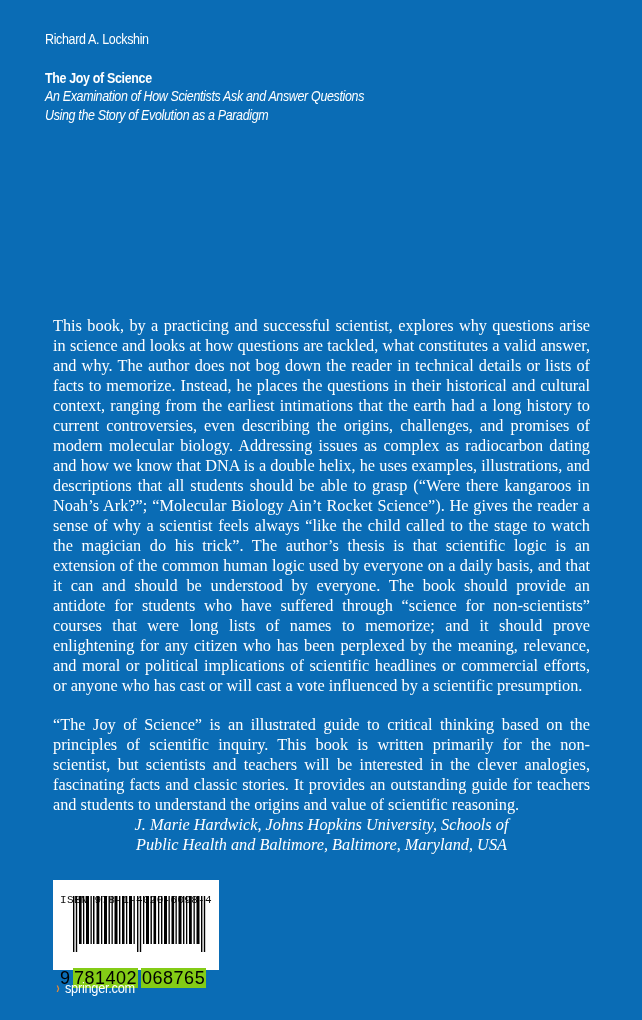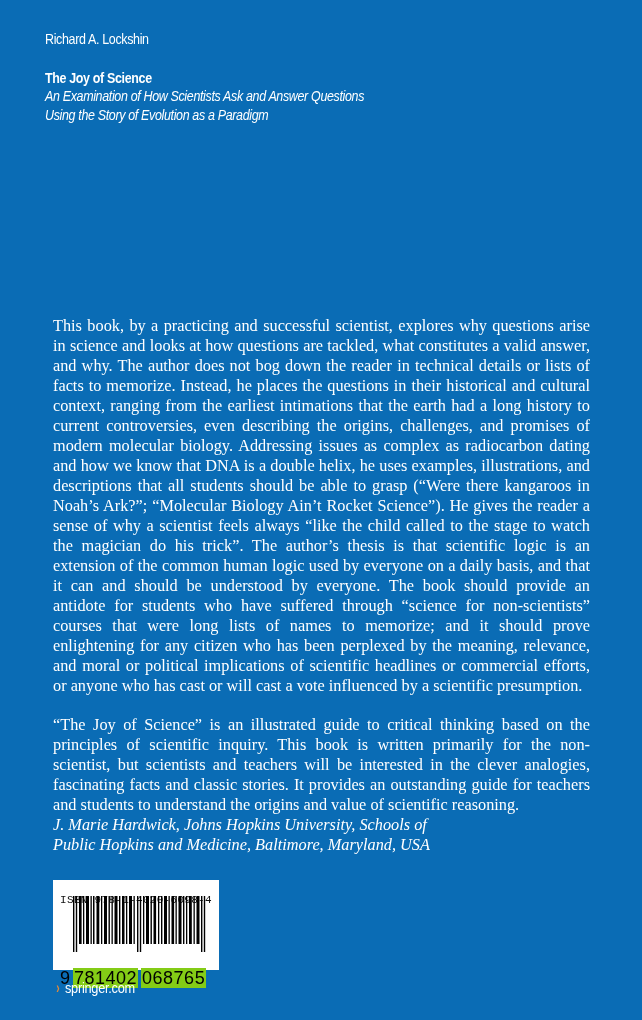--- a/index.html
+++ b/index.html
@@ -59,21 +59,21 @@
       text-align: justify;
       color: #ffffff;
     }
     .body-text p {
       margin: 0;
     }
     .para-1 {
       margin-bottom: 19px !important;
     }
     .attribution {
-      text-align: left;
+      text-align: center;
       font-style: italic;
     }
     .barcode-box {
       position: absolute;
       left: 53px;
       top: 880px;
       width: 166px;
       height: 90px;
       background: #ffffff;
       box-sizing: border-box;
@@ -149,21 +149,21 @@
   <div class="author">Richard A. Lockshin</div>
   <div class="book-title">The Joy of Science</div>
   <div class="subtitle">An Examination of How Scientists Ask and Answer Questions</div>
   <div class="subtitle">Using the Story of Evolution as a Paradigm</div>
 </div>
 
 <div class="body-text">
   <p class="para-1">This book, by a practicing and successful scientist, explores why questions arise in science and looks at how questions are tackled, what constitutes a valid answer, and why. The author does not bog down the reader in technical details or lists of facts to memorize. Instead, he places the questions in their historical and cultural context, ranging from the earliest intimations that the earth had a long history to current controversies, even describing the origins, challenges, and promises of modern molecular biology. Addressing issues as complex as radiocarbon dating and how we know that DNA is a double helix, he uses examples, illustrations, and descriptions that all students should be able to grasp (“Were there kangaroos in Noah’s Ark?”; “Molecular Biology Ain’t Rocket Science”). He gives the reader a sense of why a scientist feels always “like the child called to the stage to watch the magician do his trick”. The author’s thesis is that scientific logic is an extension of the common human logic used by everyone on a daily basis, and that it can and should be understood by everyone. The book should provide an antidote for students who have suffered through “science for non-scientists” courses that were long lists of names to memorize; and it should prove enlightening for any citizen who has been perplexed by the meaning, relevance, and moral or political implications of scientific headlines or commercial efforts, or anyone who has cast or will cast a vote influenced by a scientific presumption.</p>
   <p>“The Joy of Science” is an illustrated guide to critical thinking based on the principles of scientific inquiry. This book is written primarily for the non-scientist, but scientists and teachers will be interested in the clever analogies, fascinating facts and classic stories. It provides an outstanding guide for teachers and students to understand the origins and value of scientific reasoning.</p>
   <p class="attribution">J. Marie Hardwick, Johns Hopkins University, Schools of</p>
-  <p class="attribution">Public Hopkins and Medicine, Baltimore, Maryland, USA</p>
+  <p class="attribution">Public Health and Baltimore, Baltimore, Maryland, USA</p>
 </div>
 
 <div class="barcode-box">
   <div class="isbn-text">ISBN 978-1-4020-6098-4</div>
   <svg class="barcode-svg" width="138" height="56" viewBox="0 0 138 56">
     <g fill="#000">
       <rect x="0" y="0" width="1.4" height="56"></rect>
       <rect x="2.8" y="0" width="1.4" height="56"></rect>
       <rect x="6" y="0" width="2.6" height="48"></rect>
       <rect x="10" y="0" width="1.3" height="48"></rect>

